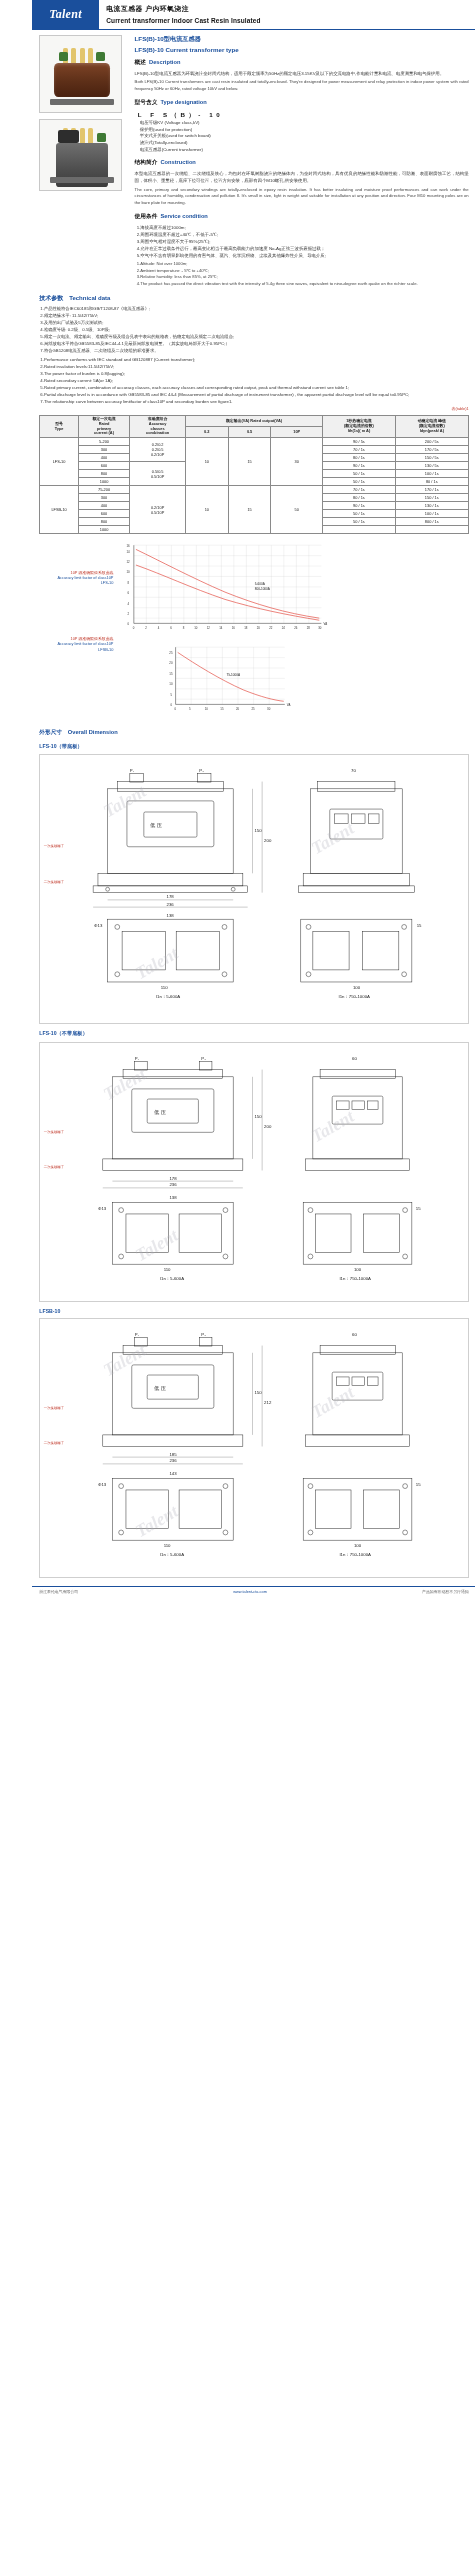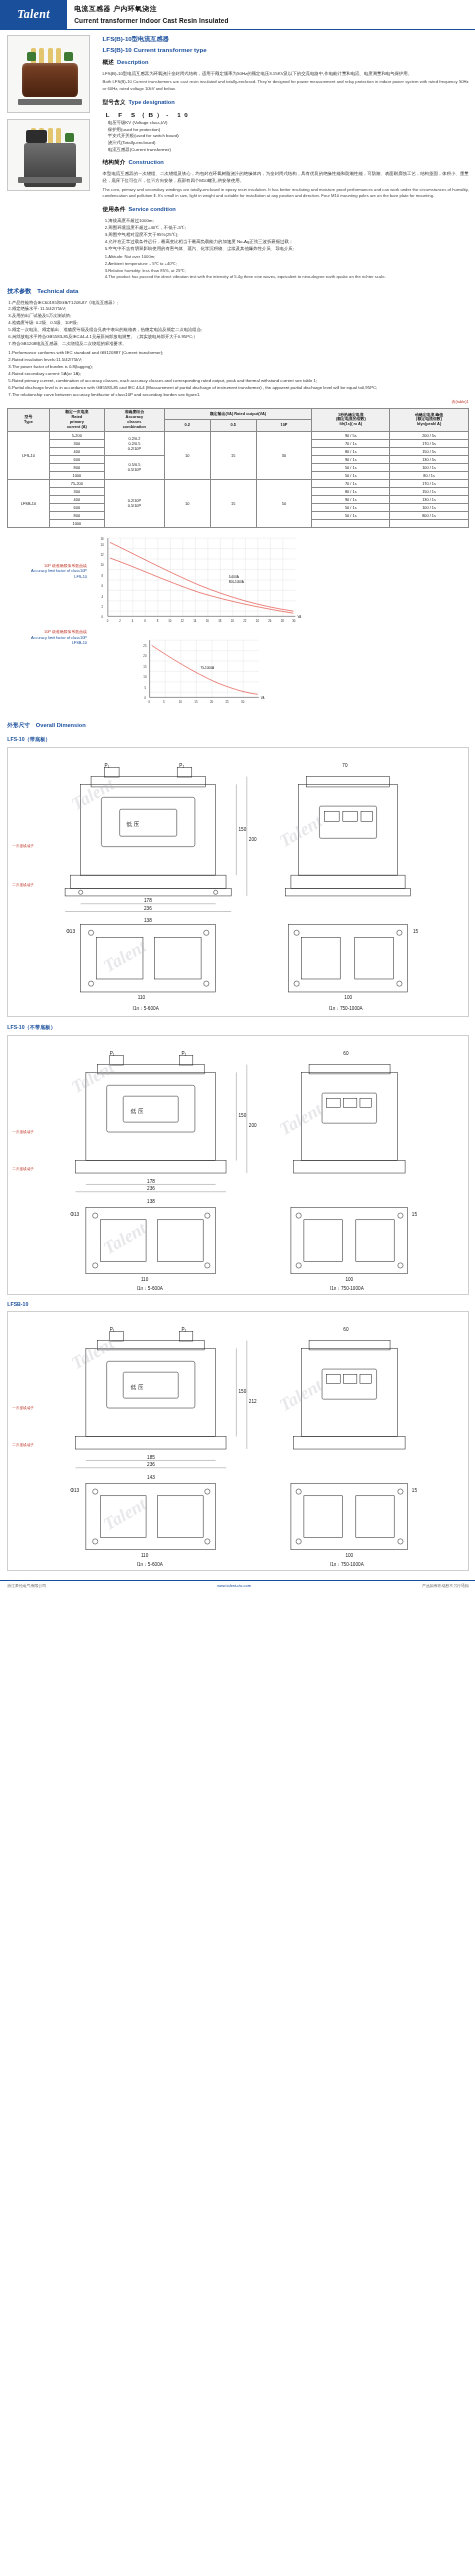--- a/index.html
+++ b/index.html
@@ -4,21 +4,21 @@
 <style>
   * { box-sizing: border-box; }
   html, body { margin:0; padding:0; }
   body {
     width: 476px;
     background: #ffffff;
     font-family: "Liberation Sans", sans-serif;
     color: #222;
     -webkit-font-smoothing: antialiased;
   }
-  .page { width:476px; position:relative; }
+  .page { width:476px; position:relative;padding-left:32px; }
 
   
   .header { display:flex; align-items:stretch; height:30px; border-bottom:0.5px solid #1a4f9c; }
   .logo-box {
     width:67px; background:#1a4f9c; color:#fff;
     display:flex; align-items:center; justify-content:center;
     font-size:12px; font-style:italic; font-weight:bold; letter-spacing:0.3px;
     font-family:"Liberation Serif", serif;
   }
   .header-titles { padding:4.2px 0 0 7.3px; }

